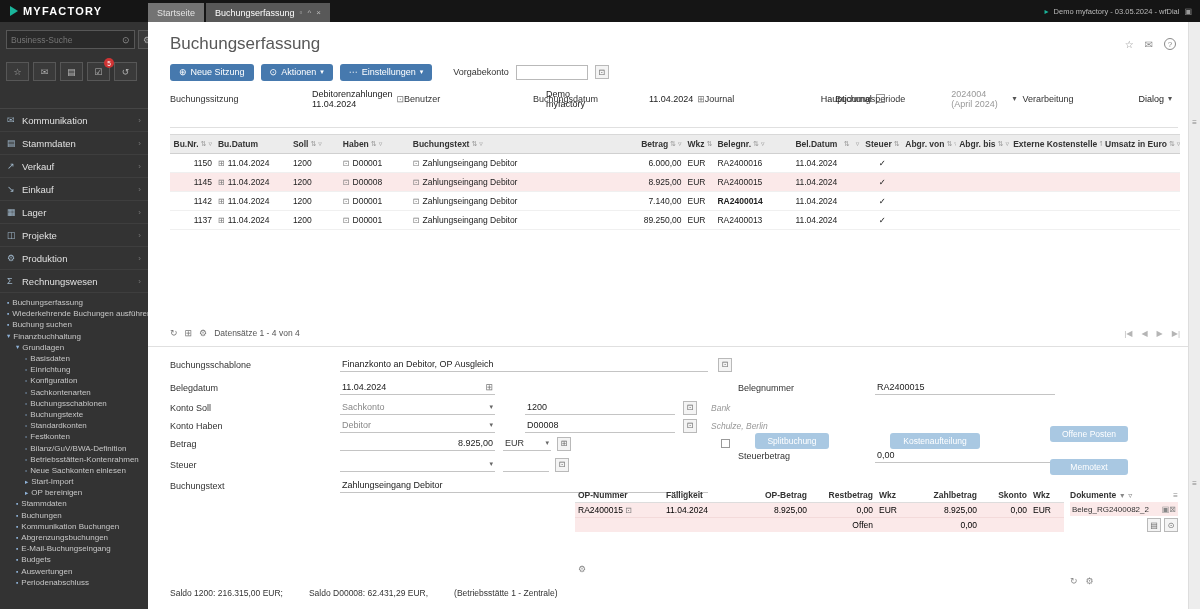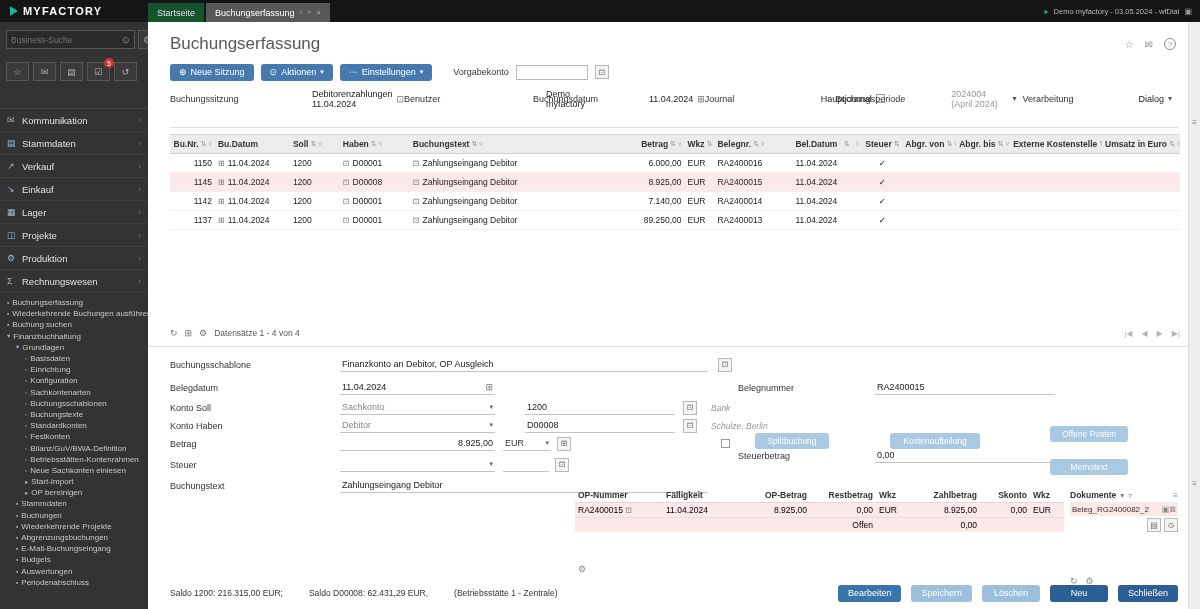--- a/index.html
+++ b/index.html
@@ -5,21 +5,21 @@
   *{box-sizing:border-box;margin:0;padding:0}
   html,body{width:1200px;height:609px;overflow:hidden;font-family:"Liberation Sans",sans-serif;background:#e9e9e9}
   .app{position:relative;width:1200px;height:609px;background:#fff}
 
   
   .topbar{position:absolute;left:0;top:0;right:0;height:22px;background:#151515;display:flex;align-items:center;z-index:10}
   .logo{display:flex;align-items:center;gap:5px;width:148px;padding-left:10px;flex:none}
   .logo-arrow{width:0;height:0;border-left:8px solid #1ab59b;border-top:5px solid transparent;border-bottom:5px solid transparent}
   .logo-text{color:#fff;font-size:11px;font-weight:bold;letter-spacing:1.2px}
   .tabs{display:flex;height:22px;align-items:flex-end;gap:2px}
-  .tab{height:19px;display:flex;align-items:center;gap:5px;background:#14532d;color:#e3e3e3;font-size:9px;padding:0 9px;cursor:pointer}
+  .tab{height:19px;display:flex;align-items:center;gap:5px;background:#737373;color:#e3e3e3;font-size:9px;padding:0 9px;cursor:pointer}
   .tab.active{background:#585858;color:#fff}
   .tab .ti{color:#bbb;font-size:8px}
   .topbar-right{margin-left:auto;display:flex;align-items:center;gap:5px;color:#b9b9b9;font-size:7.5px;padding-right:8px}
   .tb-ico{color:#1ab59b;font-size:8px}
   .tb-sq{color:#9a9a9a;font-size:8px}
 
   
   .sidebar{position:absolute;left:0;top:22px;bottom:0;width:148px;background:#333;color:#ccc;overflow:hidden}
   .side-search{display:flex;align-items:center;gap:3px;margin:8px 5px 0 6px}
   .search-box{flex:1;display:flex;align-items:center;height:19px;background:#2a2a2a;border:1px solid #575757;padding:0 4px}
@@ -278,21 +278,21 @@
         <div class="titem" style="padding-left: 16px;">
           <span class="t-ico">▪</span>
           <span>Stammdaten</span>
         </div>
         <div class="titem" style="padding-left: 16px;">
           <span class="t-ico">▪</span>
           <span>Buchungen</span>
         </div>
         <div class="titem" style="padding-left: 16px;">
           <span class="t-ico">▪</span>
-          <span>Wiederkehrende Projekte</span>
+          <span>Kommunikation Buchungen</span>
         </div>
         <div class="titem" style="padding-left: 16px;">
           <span class="t-ico">▪</span>
           <span>Abgrenzungsbuchungen</span>
         </div>
         <div class="titem" style="padding-left: 16px;">
           <span class="t-ico">▪</span>
           <span>E-Mail-Buchungseingang</span>
         </div>
         <div class="titem" style="padding-left: 16px;">
@@ -561,21 +561,21 @@
             <div class="gcell" style="width: 185px;">
               <span class="cellico">⊡</span>
               <span>Zahlungseingang Debitor</span>
             </div>
             <div class="gcell" style="width: 90px; justify-content: flex-end;">
               <span>7.140,00</span>
             </div>
             <div class="gcell" style="width: 30px;">
               <span>EUR</span>
             </div>
-            <div class="gcell" style="width: 78px;">
+            <div class="gcell" style="width: 78px; font-weight: bold;">
               <span>RA2400014</span>
             </div>
             <div class="gcell" style="width: 70px;">
               <span>11.04.2024</span>
             </div>
             <div class="gcell" style="width: 40px; justify-content: center;">
               <span>✓</span>
             </div>
             <div class="gcell" style="width: 54px;">
               <span></span>
@@ -798,27 +798,20 @@
       <div class="dfoot">
         <span>↻</span>
         <span>⚙</span>
       </div>
     </div>
 
     <div class="footer">
       <span>Saldo 1200: 216.315,00 EUR;</span>
       <span>Saldo D00008: 62.431,29 EUR,</span>
       <span>(Betriebsstätte 1 - Zentrale)</span>
-      <div class="fbtns" id="fbtns">
-          <div class="fbtn primary">Bearbeiten</div>
-          <div class="fbtn light">Speichern</div>
-          <div class="fbtn light">Löschen</div>
-          <div class="fbtn dark">Neu</div>
-          <div class="fbtn dark">Schließen</div>
-        </div>
     </div>
 
     <div class="rstrip">
       <span>≡</span>
       <span>≡</span>
     </div>
   </div>
 </div>
 
 </body></html>

